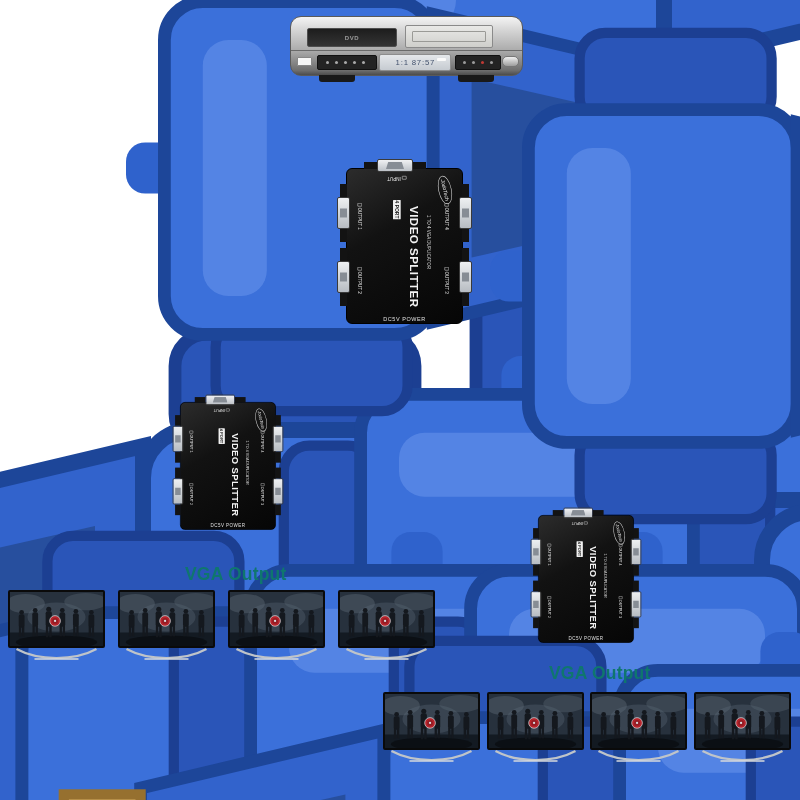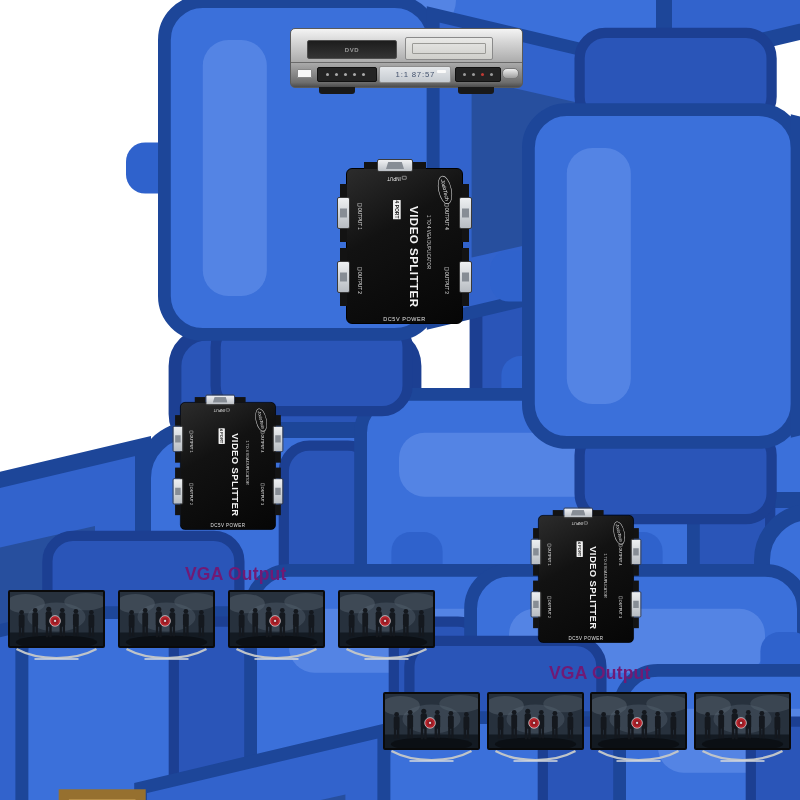--- a/index.html
+++ b/index.html
@@ -1,22 +1,22 @@
 <!DOCTYPE html>
 <html><head>
 <meta charset="utf-8">
 <style>
   html,body{margin:0;padding:0;background:#fff;}
   #canvas{position:relative;width:800px;height:800px;background:#fff;overflow:hidden;
           font-family:"Liberation Sans",sans-serif;}
   #wires{position:absolute;left:0;top:0;z-index:1;}
   
-  .vcr{position:absolute;left:290px;top:28px;width:231px;height:58px;z-index:2;
+  .vcr{position:absolute;left:290px;top:16px;width:231px;height:58px;z-index:2;
        background:linear-gradient(#f4f4f4,#d6d6d6 22%,#a8a8a8 60%,#6e6e6e 92%,#4c4c4c);
-       border:1px solid #5a5a5a;border-radius:5px;}
+       border:1px solid #5a5a5a;border-radius:11px;}
   .vcr .slot1{position:absolute;left:16px;top:11px;width:88px;height:17px;background:linear-gradient(#1d1d1d,#343434);
        border-radius:2px;border:1px solid #4e4e4e;color:#9a9a9a;display:flex;align-items:center;justify-content:center;}
   .vcr .slot1 span{font-size:10px;transform:scale(0.6);font-weight:bold;letter-spacing:1px;}
   .vcr .slot2{position:absolute;left:114px;top:8px;width:86px;height:21px;background:linear-gradient(#e9e9e7,#cfcfcb);
        border:1px solid #8a8a8a;border-radius:2px;}
   .vcr .slot2::after{content:"";position:absolute;left:6px;top:5px;right:6px;bottom:5px;border:1px solid #9a9a96;border-radius:1px;}
   .vcr .divider{position:absolute;left:0;top:33px;width:100%;height:1px;background:#6a6a6a;}
   .vcr .btn-white{position:absolute;left:6px;top:40px;width:13px;height:7px;background:#f7f7f7;border:1px solid #888;border-radius:1px;}
   .vcr .cl{position:absolute;top:38px;height:13px;background:#232323;border-radius:2px;border:1px solid #111;}
   .vcr .cl1{left:26px;width:58px;}
@@ -66,21 +66,21 @@
   .o-tl{left:10px;top:34px;} .o-bl{left:10px;top:98px;}
   .o-tr{left:97px;top:34px;} .o-br{left:97px;top:98px;}
   .sp-power{position:absolute;bottom:1px;left:0;width:115px;text-align:center;font-size:10px;color:#e0e0e0;
        transform:scale(0.55);transform-origin:center bottom;letter-spacing:1px;white-space:nowrap;}
   
   .tv{position:absolute;width:97px;z-index:2;}
   .tv .screen{width:97px;height:58px;background:#000;border-radius:2px;padding:0;box-sizing:border-box;border:2px solid #0a0a0a;}
   .tv .screen svg{display:block;width:100%;height:100%;}
   .tv .stand{display:block;width:97px;height:14px;}
   
-  .vga-label{position:absolute;z-index:3;font-size:17.5px;font-weight:bold;color:#701a75;letter-spacing:0.2px;}
+  .vga-label{position:absolute;z-index:3;font-size:17.5px;font-weight:bold;color:#0f766e;letter-spacing:0.2px;}
   .lbl-left{left:185px;top:564px;}
   .lbl-right{left:549px;top:663px;}
 </style>
 </head>
 <body>
 
 <div id="canvas">
 
   <svg id="wires" width="800" height="800" viewBox="0 0 800 800">
     <defs>

